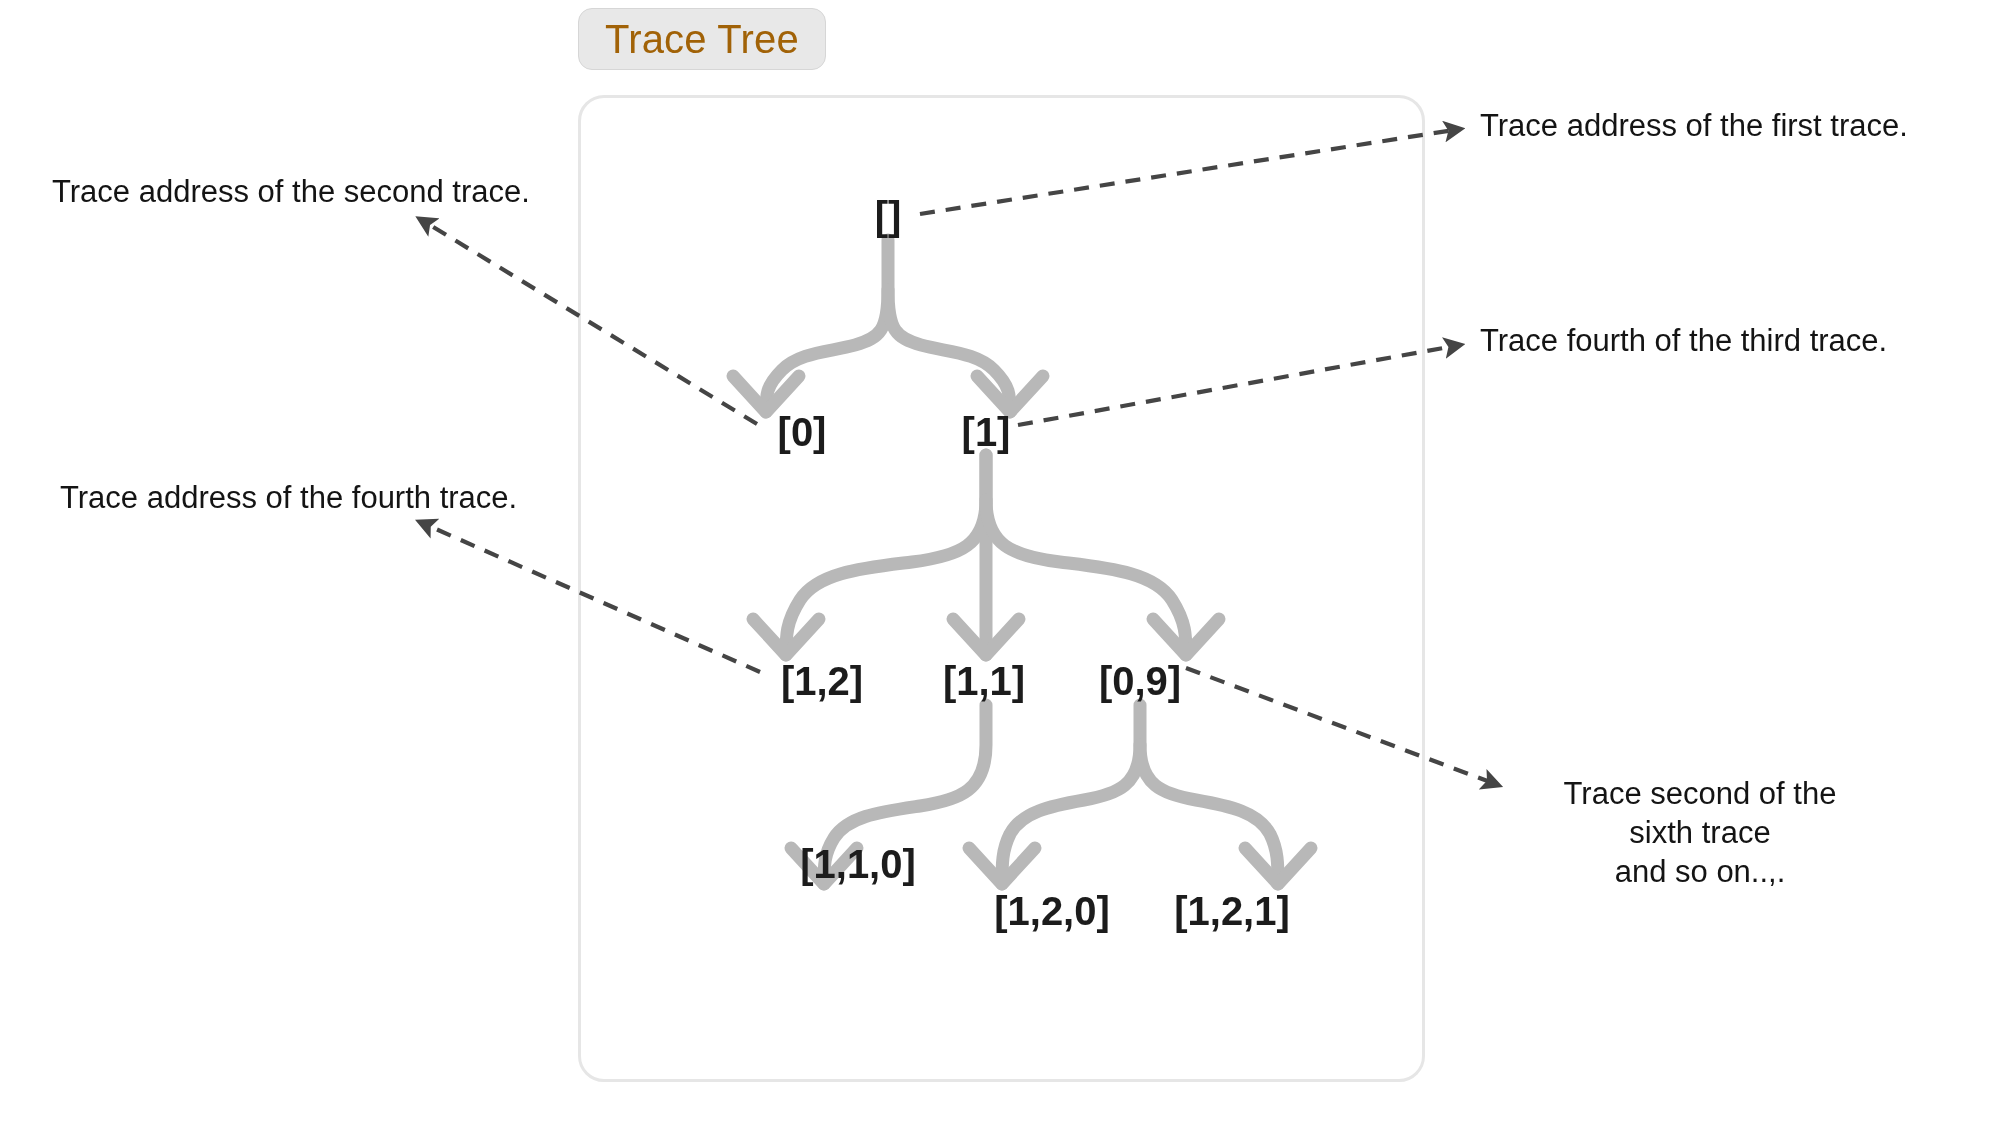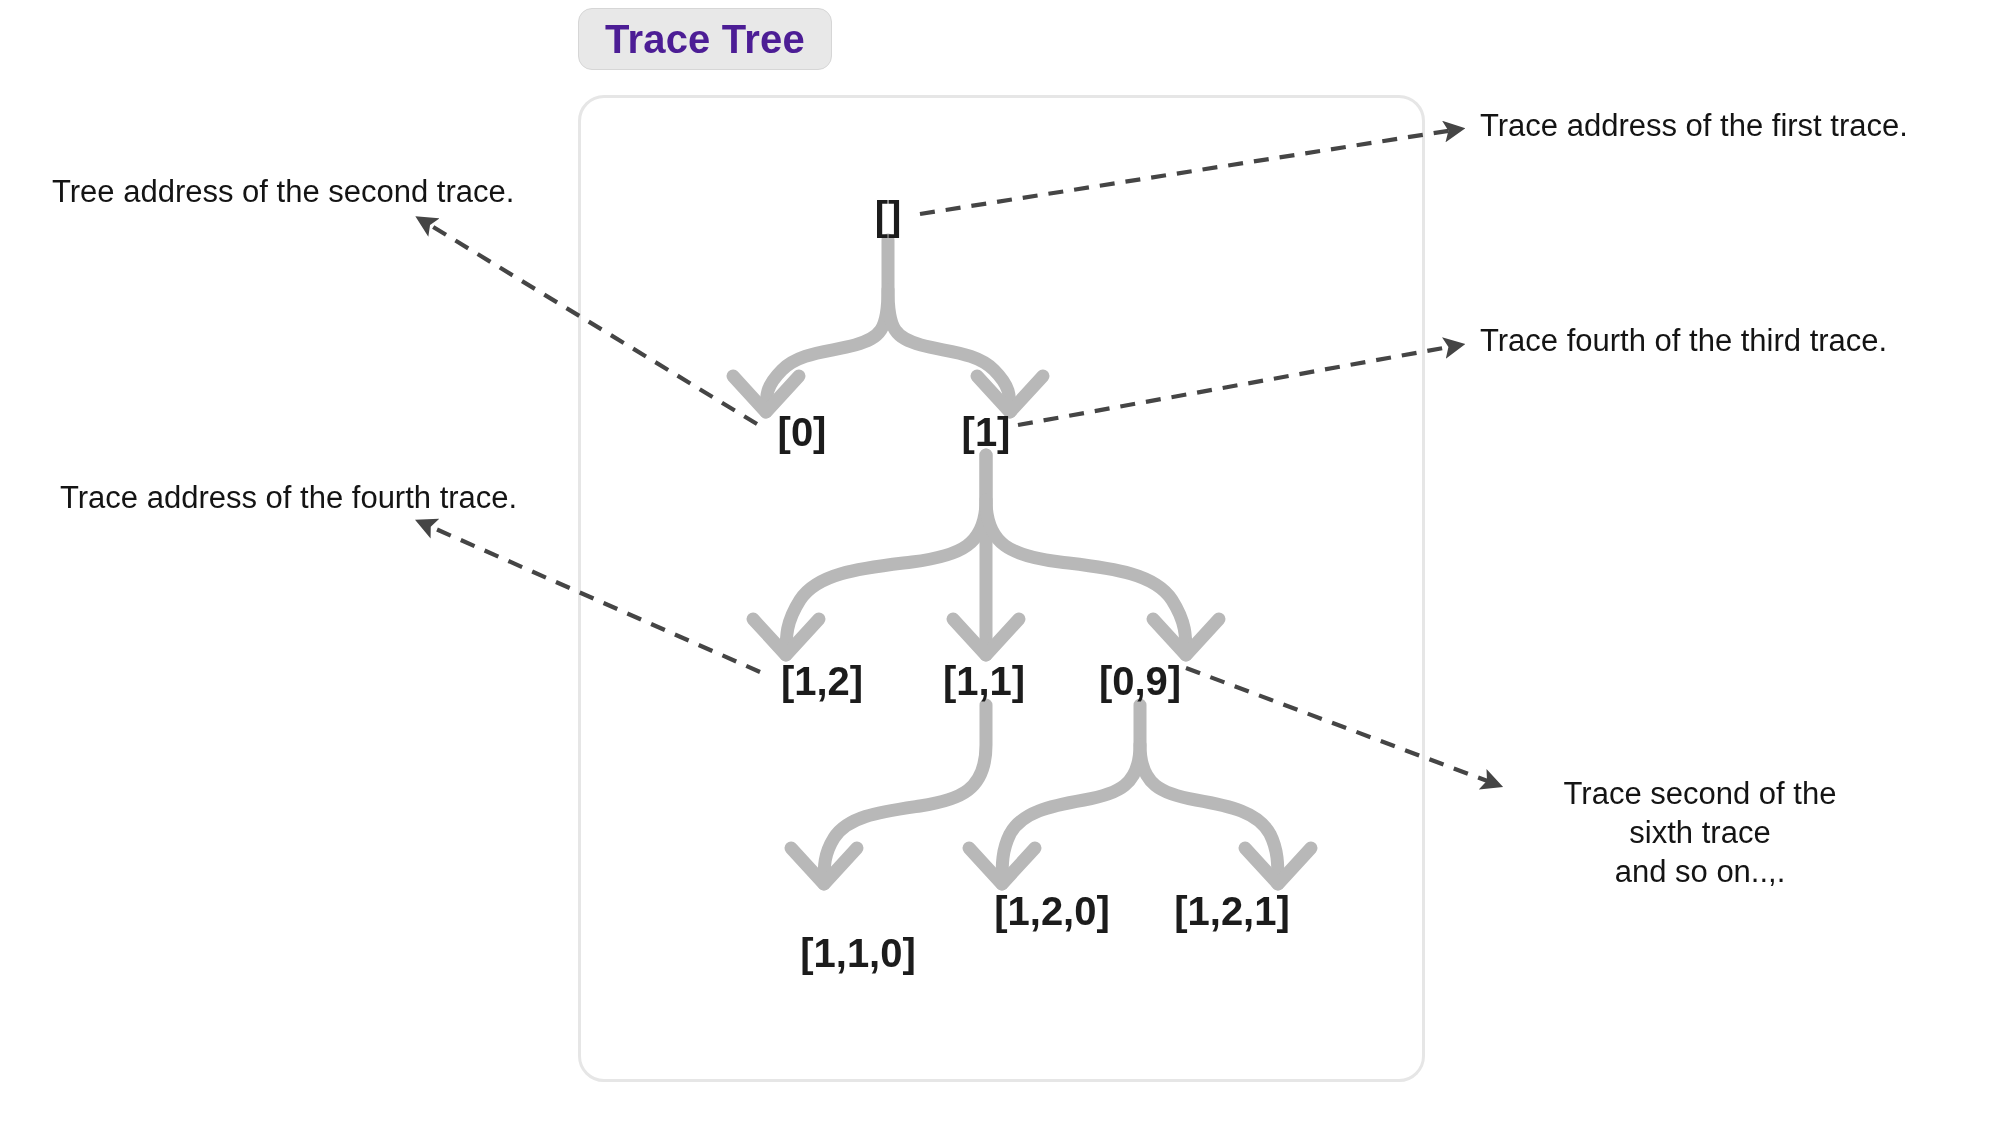--- a/index.html
+++ b/index.html
@@ -28,22 +28,22 @@
     align-items: center;
     justify-content: center;
     background: #e8e8e8;
     border: 1px solid #d6d6d6;
     border-radius: 14px;
     box-sizing: border-box;
     z-index: 4;
   }
   #title-badge span {
     font-size: 40px;
-    font-weight: 700;
-    color: #4c1d95;
+    font-weight: 400;
+    color: #a16207;
     letter-spacing: 0.2px;
     line-height: 1;
   }
 
   
   #trace-card {
     position: absolute;
     left: 578px;
     top: 95px;
     width: 847px;
@@ -151,22 +151,22 @@
     <line x1="1186" y1="668" x2="1498" y2="785" marker-end="url(#ann-arrowhead)"></line>
   </g>
 </svg>
 
 <div class="tree-node" style="left:888px;  top:216px;">[]</div>
 <div class="tree-node" style="left:802px;  top:432px;">[0]</div>
 <div class="tree-node" style="left:986px;  top:432px;">[1]</div>
 <div class="tree-node" style="left:822px;  top:681px;">[1,2]</div>
 <div class="tree-node" style="left:984px;  top:681px;">[1,1]</div>
 <div class="tree-node" style="left:1140px; top:681px;">[0,9]</div>
-<div class="tree-node" style="left:858px;  top:953px;">[1,1,0]</div>
+<div class="tree-node" style="left:858px;  top:864px;">[1,1,0]</div>
 <div class="tree-node" style="left:1052px; top:911px;">[1,2,0]</div>
 <div class="tree-node" style="left:1232px; top:911px;">[1,2,1]</div>
 
 <div class="annotation-label right" style="left:1480px; top:126px;">Trace address of the first trace.</div>
-<div class="annotation-label left" style="left:52px;   top:192px;">Tree address of the second trace.</div>
+<div class="annotation-label left" style="left:52px;   top:192px;">Trace address of the second trace.</div>
 <div class="annotation-label right" style="left:1480px; top:341px;">Trace fourth of the third trace.</div>
 <div class="annotation-label left" style="left:60px;   top:498px;text-align:right;">Trace address of the fourth trace.</div>
 <div class="annotation-label center" style="left:1700px; top:833px;">Trace second of the sixth trace
 and so on..,.</div>
 
 </body></html>

